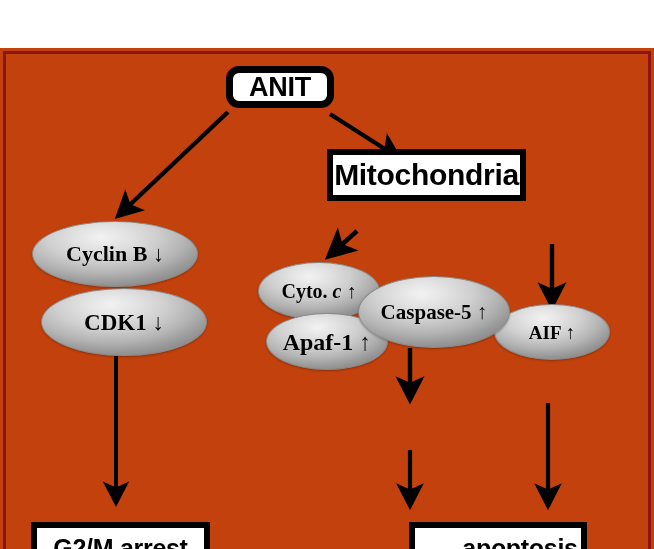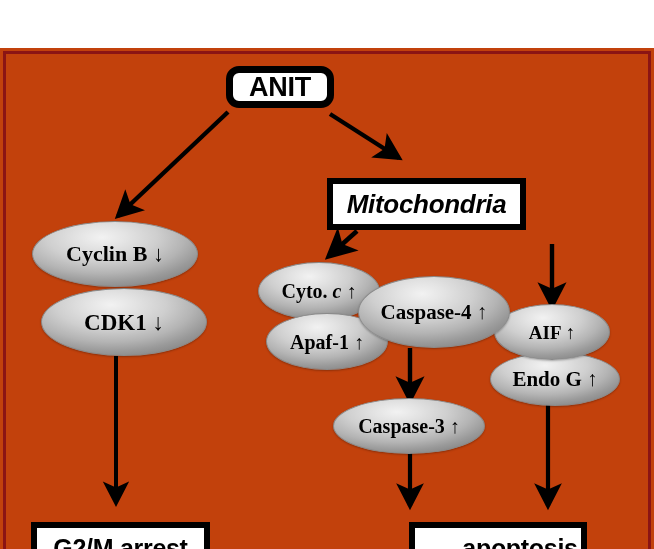--- a/index.html
+++ b/index.html
@@ -118,21 +118,21 @@
 
     <line x1="410" y1="402" x2="410" y2="458" stroke="#000000" stroke-width="4.2" marker-end="url(#ah)"></line>
 
     <line x1="548" y1="355" x2="548" y2="458" stroke="#000000" stroke-width="4.2" marker-end="url(#ah)"></line>
   </svg>
 
   <div class="box rounded" style="left:226px; top:18px; width:108px; height:42px; font-size:27px;">
     <span>ANIT</span>
   </div>
 
-  <div class="box" style="left:327px; top:130px; width:199px; height:52px; font-size:26px;font-style:italic;">
+  <div class="box" style="left:327px; top:101px; width:199px; height:52px; font-size:30px;">
     <span>Mitochondria</span>
   </div>
 
   <div class="box" style="left:31px; top:474px; width:179px; height:53px; font-size:25px;">
     <span>G2/M arrest</span>
   </div>
 
   <div class="box" style="left:409px; top:474px; width:178px; height:53px; font-size:25px;padding-left:44px;">
     <span>apoptosis</span>
   </div>
@@ -144,34 +144,28 @@
   <div class="ellipse" style="left:41px; top:240px; width:166px; height:68px; font-size:23px; z-index:2;">
     <span class="lbl">CDK1 ↓</span>
   </div>
 
   <div class="ellipse" style="left:258px; top:214px; width:122px; height:58px; font-size:20px; z-index:3;">
     <span class="lbl">
       <span>Cyto. </span><span class="ital">c</span><span> ↑</span>
     </span>
   </div>
 
-  <div class="ellipse" style="left:266px; top:265px; width:122px; height:57px; font-size:20px; z-index:3;">
+  <div class="ellipse" style="left:266px; top:265px; width:122px; height:57px; font-size:24px; z-index:3;">
     <span class="lbl">Apaf-1 ↑</span>
   </div>
 
   <div class="ellipse" style="left:358px; top:228px; width:152px; height:72px; font-size:21px; z-index:5;">
-    <span class="lbl">Caspase-4 ↑</span>
+    <span class="lbl">Caspase-5 ↑</span>
   </div>
 
-  <div class="ellipse" style="left:333px; top:350px; width:152px; height:56px; font-size:20px; z-index:4;">
-    <span class="lbl">Caspase-3 ↑</span>
-  </div>
 
   <div class="ellipse" style="left:494px; top:256px; width:116px; height:56px; font-size:19px; z-index:4;">
     <span class="lbl">AIF ↑</span>
   </div>
 
-  <div class="ellipse" style="left:490px; top:304px; width:130px; height:54px; font-size:21px; z-index:3;">
-    <span class="lbl">Endo G ↑</span>
-  </div>
 
   <div id="frame"></div>
 </div>
 
 </body></html>

